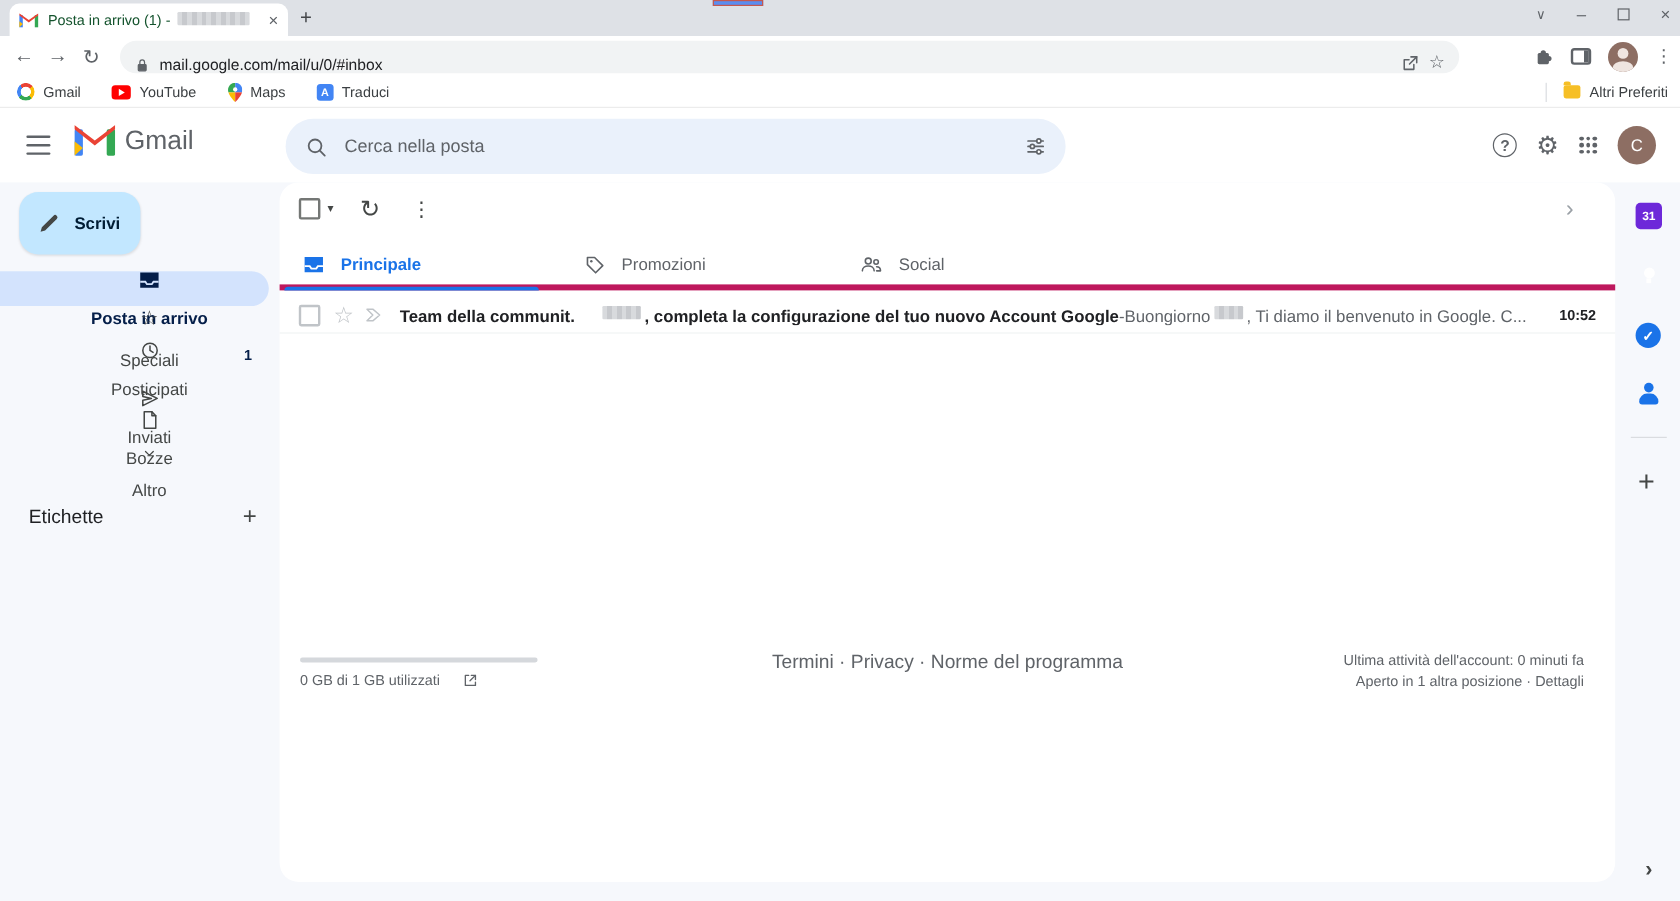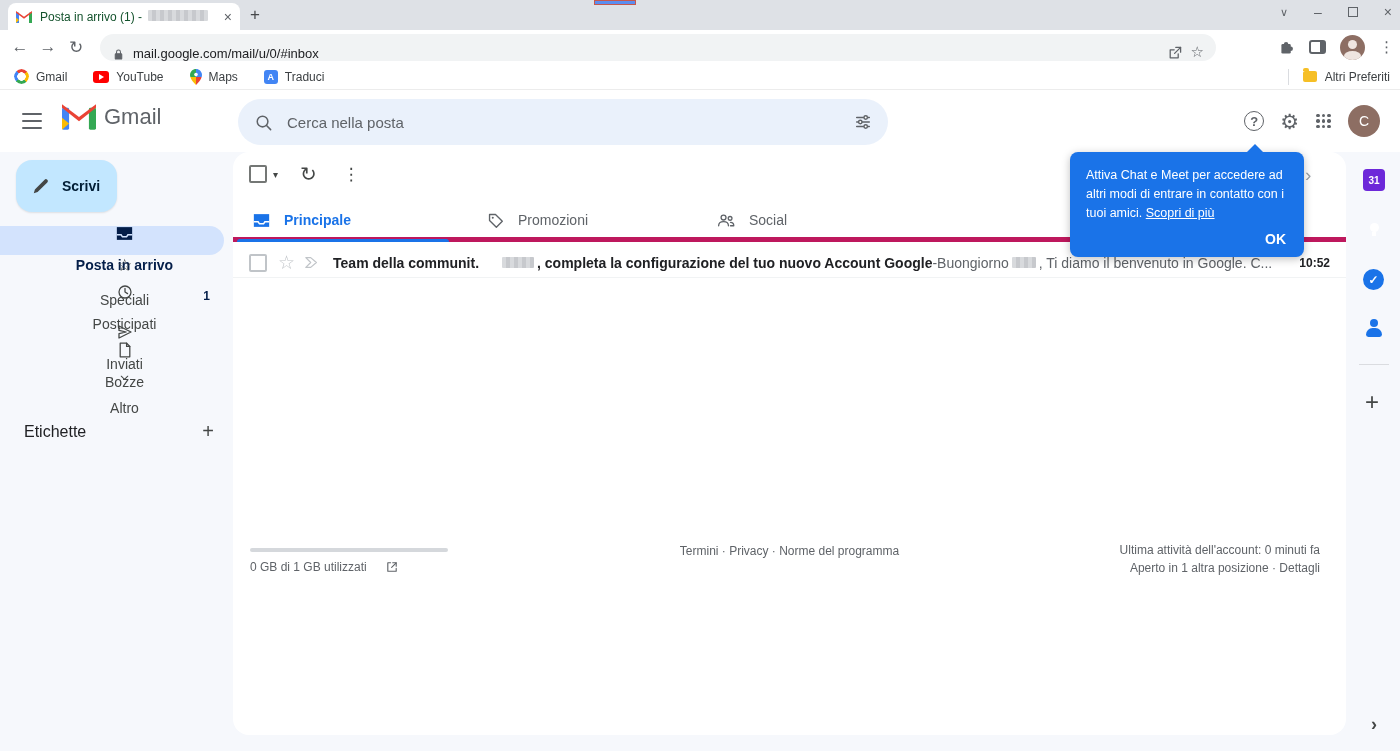--- a/index.html
+++ b/index.html
@@ -92,30 +92,30 @@
           font-size:14px; color:#5f6368; }
   .mtab.active { color:#1a73e8; font-weight:bold; }
   .mtab .underline { position:absolute; left:4px; bottom:0; width:212px; height:3px; background:#1a73e8; border-radius:3px 3px 0 0; }
 
   .mailrow { position:absolute; left:0; top:96px; width:100%; height:30px; display:flex; align-items:center; padding:0 16px;
              border-bottom:1px solid #f1f3f4; font-size:14px; }
   .mailrow .cb { border-color:#c0c4c8; flex:none; }
   .row-star { color:#c0c4c8; font-size:19px; margin-left:11px; }
   .imp-mark { margin-left:9px; display:flex; }
   .sender { width:166px; margin-left:14px; font-weight:bold; color:#202124; white-space:nowrap; overflow:hidden; flex:none; }
-  .subjwrap { flex:1; white-space:nowrap; overflow:hidden; display:flex; align-items:center; min-width:0; }
+  .subjwrap { flex:1; white-space:nowrap; overflow:hidden; display:flex; align-items:flex-start; min-width:0; }
   .subj-b { font-weight:bold; color:#202124; }
   .snip { color:#5f6368; }
   .redact { display:inline-block; height:11px; border-radius:1px; margin:0 3px; flex:none;
             background:repeating-linear-gradient(90deg,#d8dadd 0 4px,#c7c9cd 4px 8px); }
   .rtime { margin-left:14px; font-size:12px; font-weight:bold; color:#202124; flex:none; }
 
   .storage-bar { position:absolute; left:17px; top:396px; width:198px; height:4px; background:#d5d8dc; border-radius:2px; }
   .storage-txt { position:absolute; left:17px; top:408px; font-size:12px; color:#5f6368; display:flex; align-items:center; gap:18px; }
-  .center-links { position:absolute; left:0; top:392px; width:100%; text-align:center; font-size:12px; color:#5f6368; }
+  .center-links { position:absolute; left:0; top:392px; width:100%; text-align:center; font-size:16px; color:#5f6368; }
   .act1 { position:absolute; right:26px; top:391px; font-size:12px; color:#5f6368; }
   .act2 { position:absolute; right:26px; top:409px; font-size:12px; color:#5f6368; }
 
   
   .tooltip { position:absolute; left:1070px; top:62px; width:234px; background:#1a73e8; border-radius:8px; z-index:10;
              padding:13px 16px 10px; color:#fff; box-shadow:0 2px 8px rgba(0,0,0,.25); }
   .tooltip::before { content:""; position:absolute; left:176px; top:-8px;
                      border-left:9px solid transparent; border-right:9px solid transparent; border-bottom:9px solid #1a73e8; }
   .tooltip .txt { font-size:12.5px; line-height:18px; }
   .tooltip .link { text-decoration:underline; }
@@ -407,24 +407,20 @@
             <path d="M11 4 h5 v5"></path>
             <path d="M16 4 L9.5 10.5"></path>
         </svg>
       </div>
       <div class="center-links">Termini · Privacy · Norme del programma</div>
       <div class="act1">Ultima attività dell'account: 0 minuti fa</div>
       <div class="act2">Aperto in 1 altra posizione · Dettagli</div>
     </div>
 
     
-    <div class="tooltip">
-      <span class="txt"><span>Attiva Chat e Meet per accedere ad altri modi di entrare in contatto con i tuoi amici. </span><span class="link">Scopri di più</span></span>
-      <span class="okbtn">OK</span>
-    </div>
 
     
     <span class="rail-ic cal-ic" style="top:79px">31</span>
     <span class="rail-ic keep-ic" style="top:129px"></span>
     <span class="rail-ic tasks-ic" style="top:179px">✓</span>
     <span class="rail-ic contacts-ic" style="top:227px"></span>
     <span class="rail-div"></span>
     <span class="rail-plus">+</span>
     <span class="rail-chevron">›</span>
 

